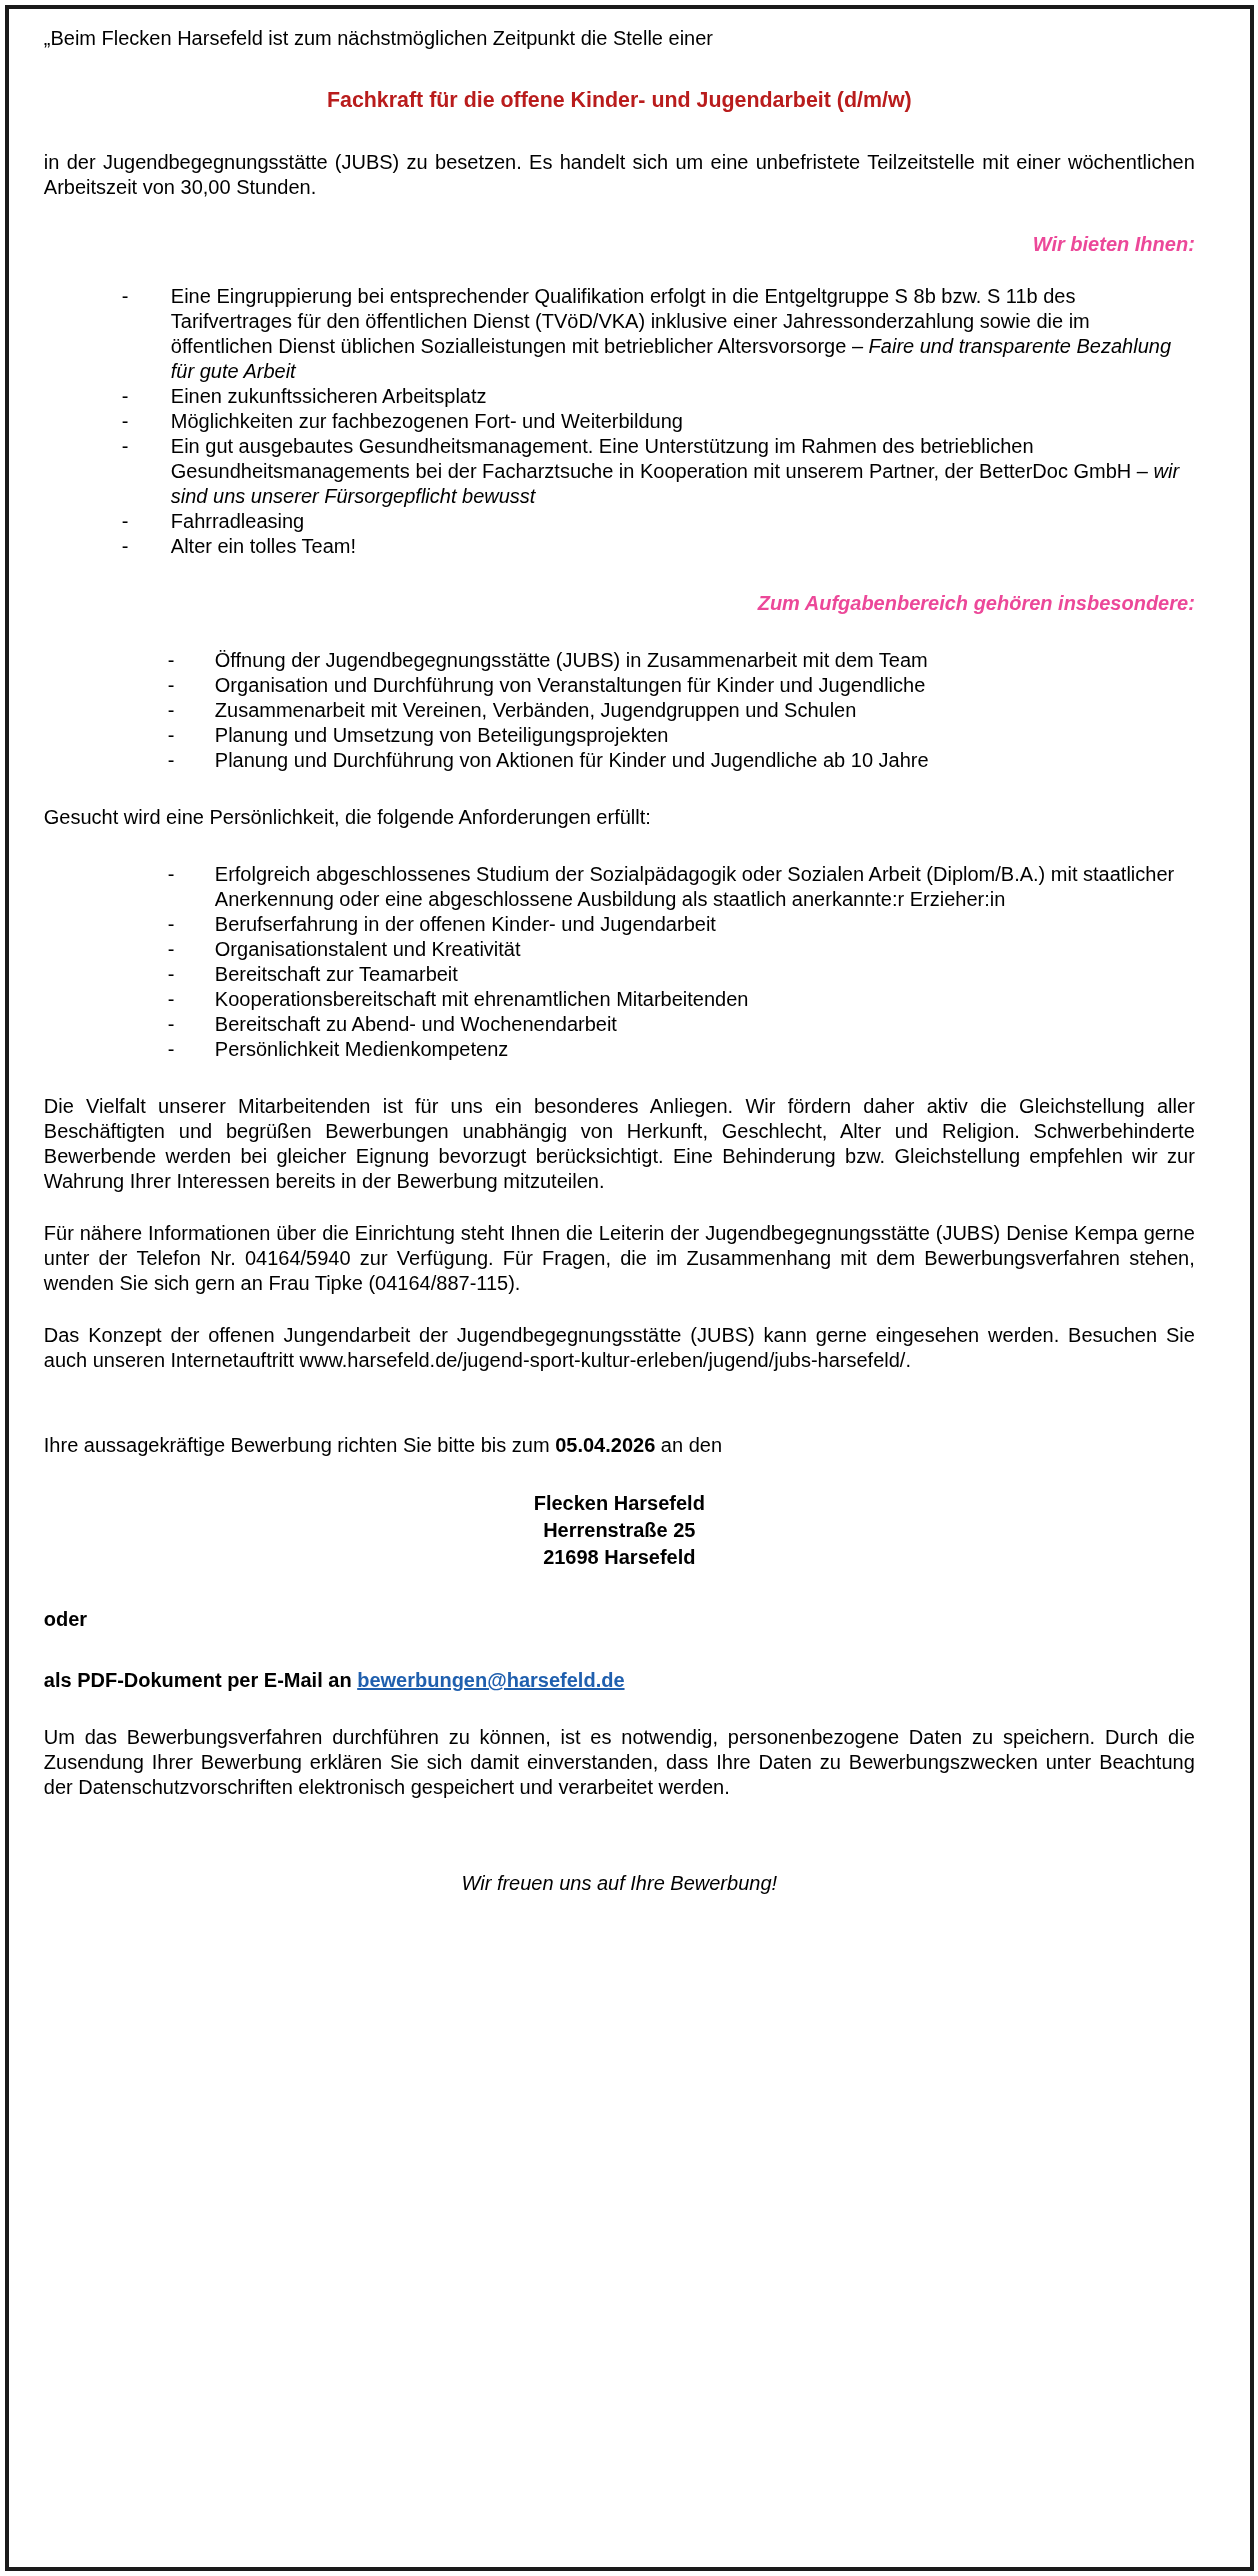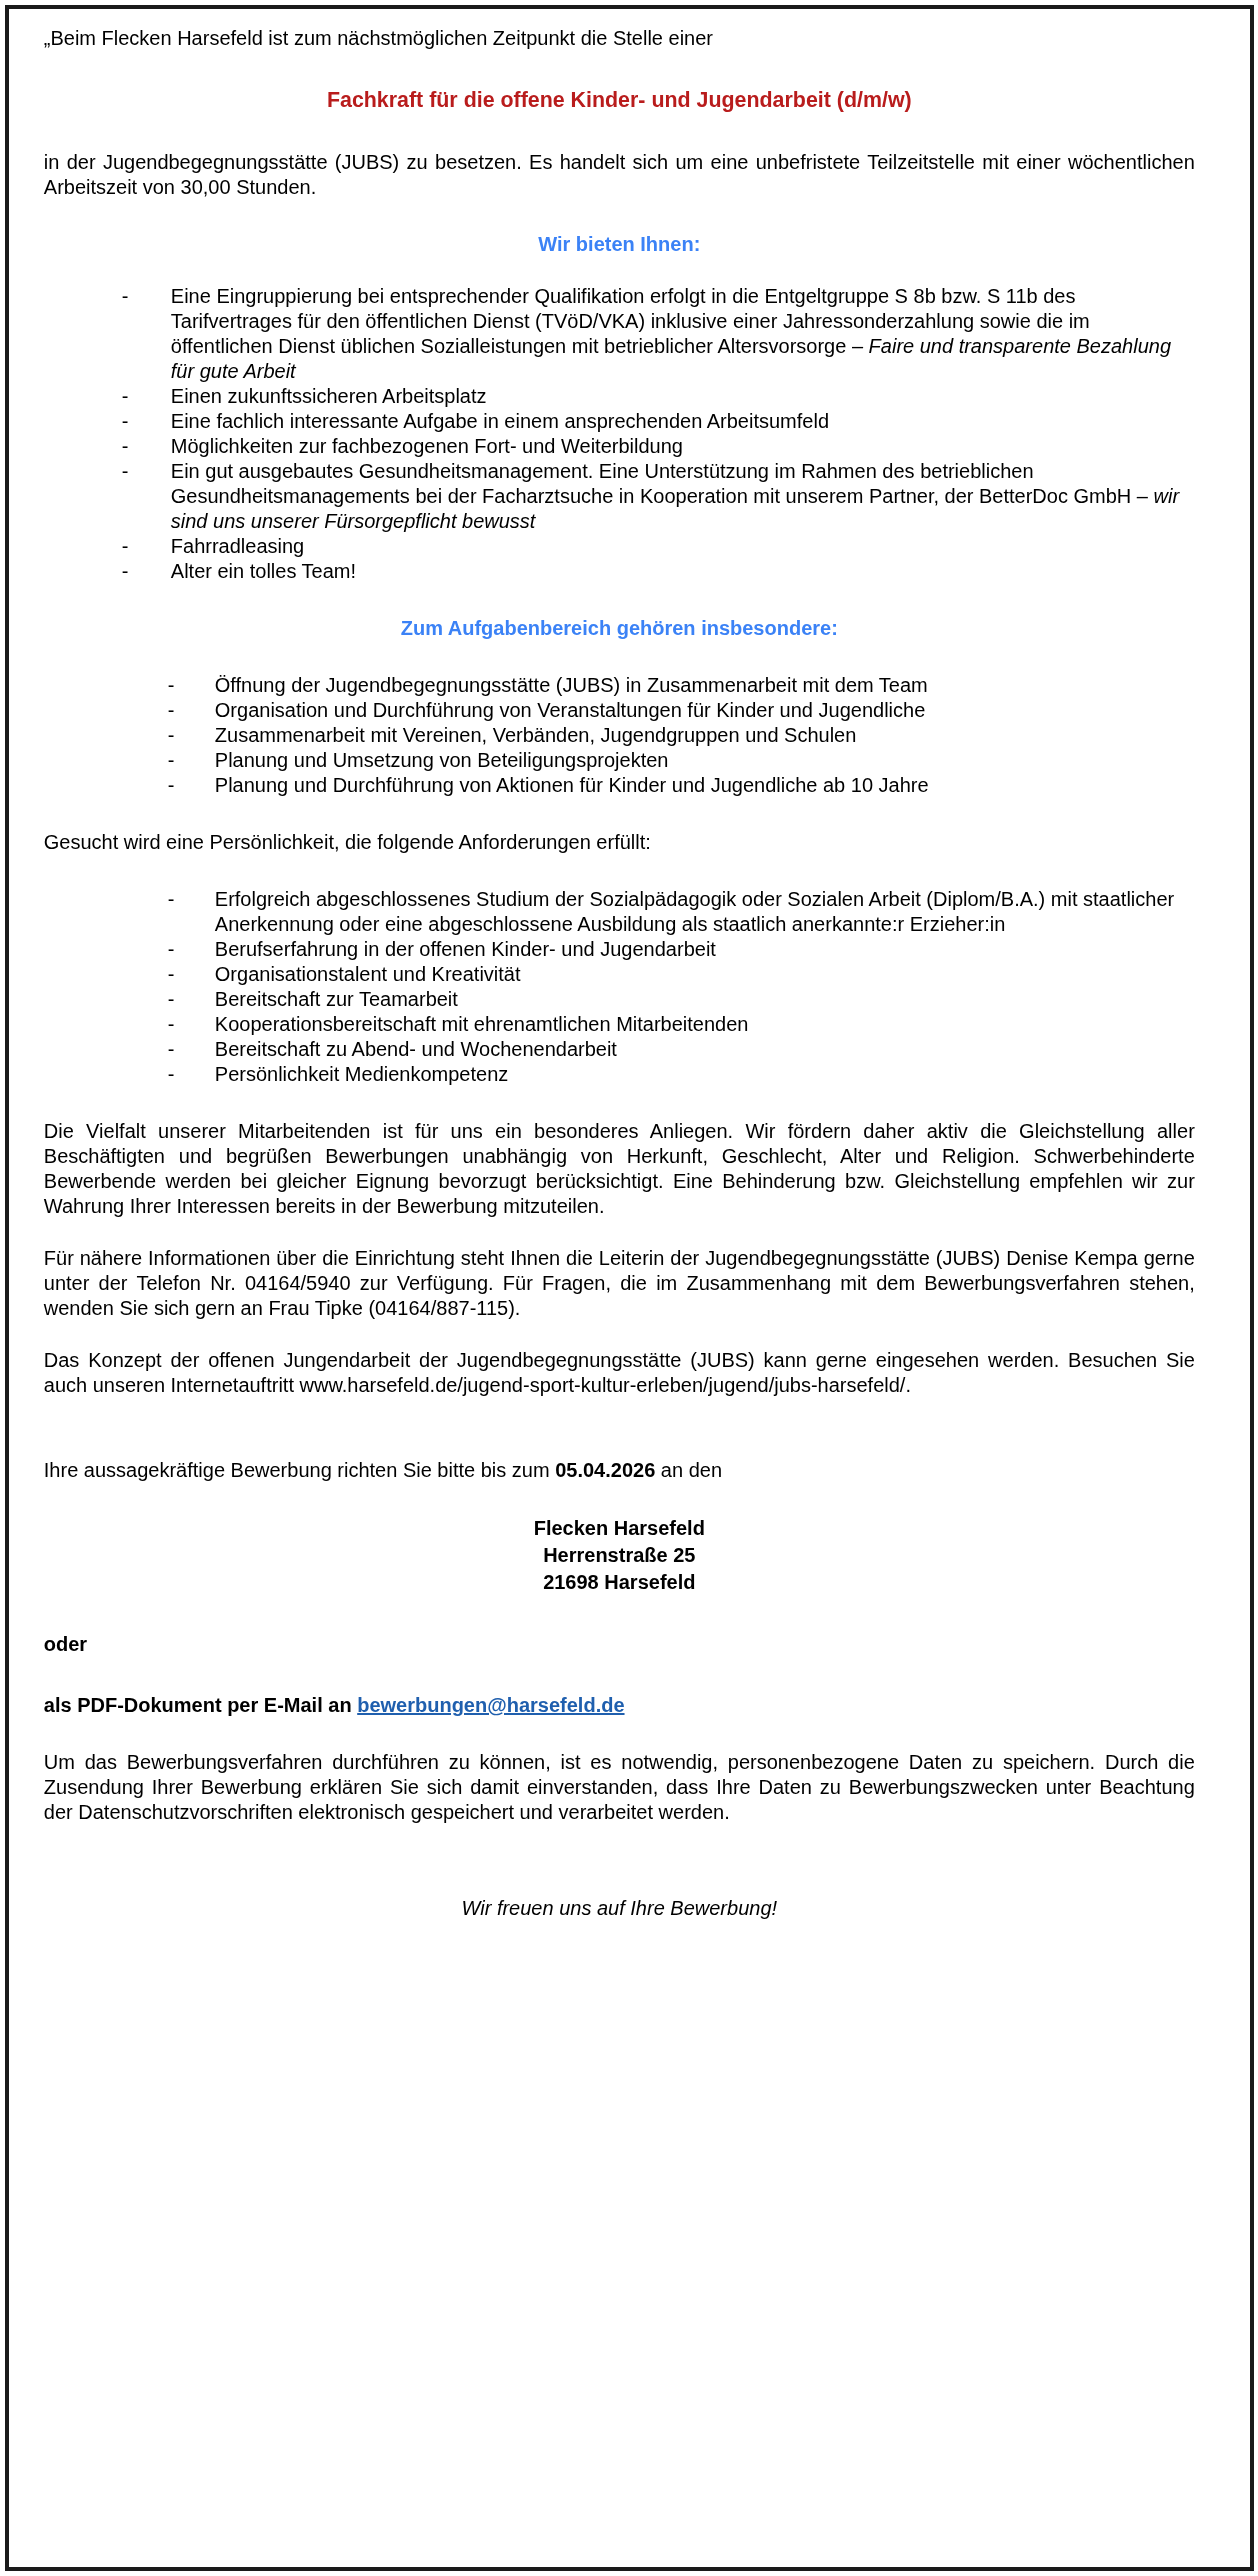--- a/index.html
+++ b/index.html
@@ -55,22 +55,23 @@
     text-align: left;
   }
 
   .bold   { font-weight: bold; }
   .italic { font-style: italic; }
 
   .heading {
     font-weight: bold;
     font-size: 20px;
     line-height: 25px;
-    color: #3b82f6;
-    text-align: center;
+    color: #ec4899;
+    text-align: right;
+    font-style: italic;
   }
 
   .job-title {
     font-weight: bold;
     font-size: 21.4px;
     line-height: 27px;
     text-align: center;
     color: #b91c1c;
   }
   .gap-34  { height: 27px; }
@@ -160,21 +161,20 @@
 
       <div class="gap-40"></div>
 
       <div class="heading">Wir bieten Ihnen:</div>
 
       <div class="gap-34"></div>
 
       <ul class="dash-list indent-1">
         <li><span>Eine Eingruppierung bei entsprechender Qualifikation erfolgt in die Entgeltgruppe S 8b bzw. S 11b des Tarifvertrages für den öffentlichen Dienst (TVöD/VKA) inklusive einer Jahressonderzahlung sowie die im öffentlichen Dienst üblichen Sozialleistungen mit betrieblicher Altersvorsorge – </span><span class="italic">Faire und transparente Bezahlung für gute Arbeit</span></li>
         <li><span>Einen zukunftssicheren Arbeitsplatz</span></li>
-        <li><span>Eine fachlich interessante Aufgabe in einem ansprechenden Arbeitsumfeld</span></li>
         <li><span>Möglichkeiten zur fachbezogenen Fort- und Weiterbildung</span></li>
         <li><span>Ein gut ausgebautes Gesundheitsmanagement. Eine Unterstützung im Rahmen des betrieblichen Gesundheitsmanagements bei der Facharztsuche in Kooperation mit unserem Partner, der BetterDoc GmbH – </span><span class="italic">wir sind uns unserer Fürsorgepflicht bewusst</span></li>
         <li><span>Fahrradleasing</span></li>
         <li><span>Alter ein tolles Team!</span></li>
       </ul>
 
       <div class="gap-40"></div>
 
       <div class="heading">Zum Aufgabenbereich gehören insbesondere:</div>
 

